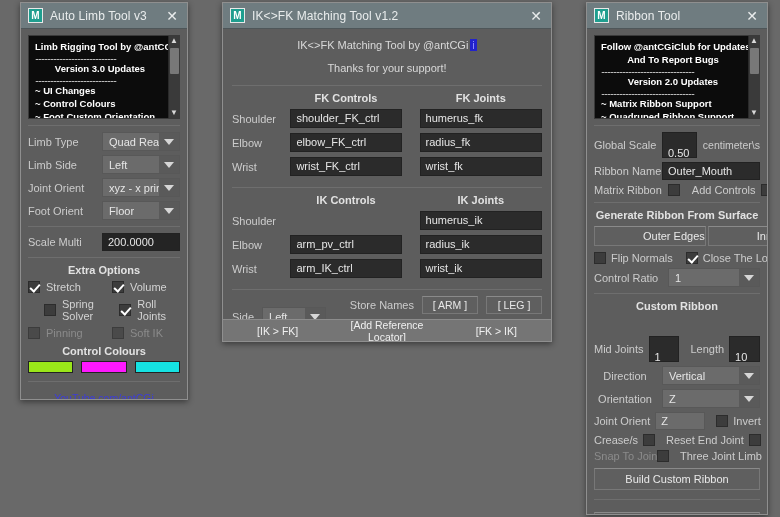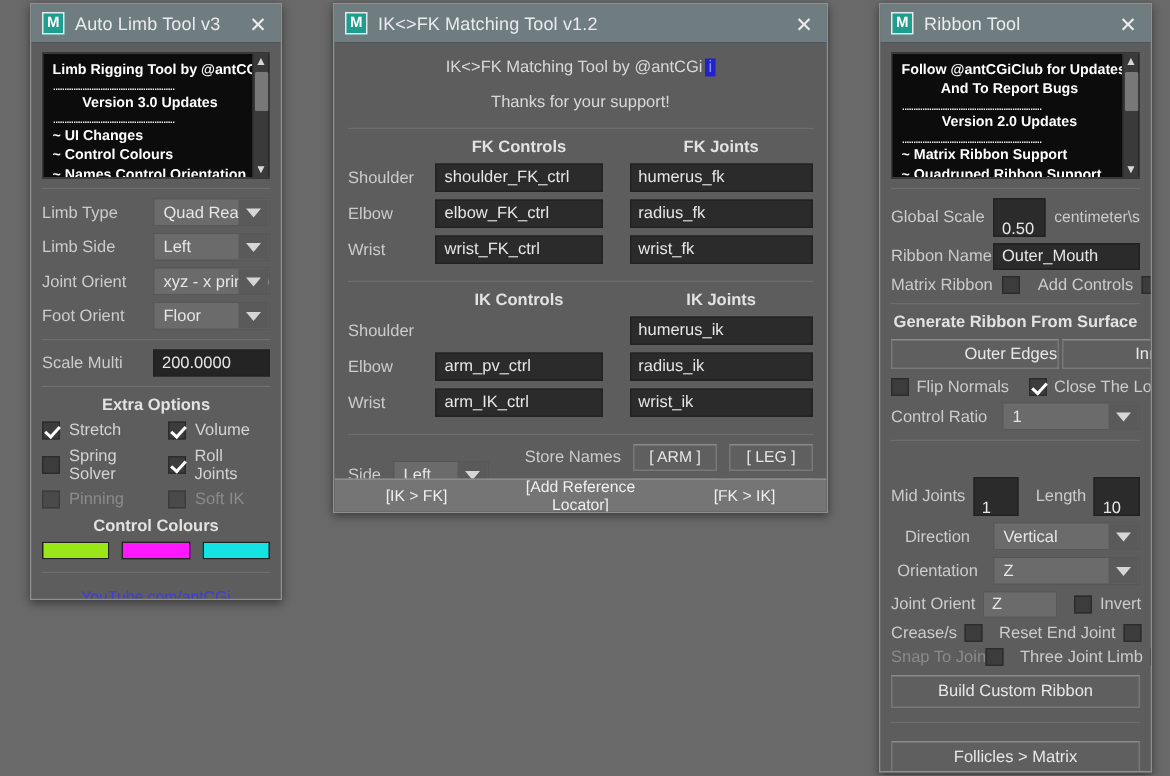--- a/index.html
+++ b/index.html
@@ -253,21 +253,21 @@
     </div>
     <div class="win-body">
 
       <div class="newsbox" id="p1-news">
         <div class="news-line center">Limb Rigging Tool by @antCGi</div>
         <div class="news-sep">......................................................</div>
         <div class="news-line center">Version 3.0 Updates</div>
         <div class="news-sep">......................................................</div>
         <div class="news-line">~ UI Changes</div>
         <div class="news-line">~ Control Colours</div>
-        <div class="news-line">~ Names Control Orientation</div>
+        <div class="news-line">~ Foot Custom Orientation</div>
 
         <div class="scrollbar">
           <div class="sb-arrow">▲</div>
           <div class="sb-thumb"></div>
           <div class="sb-arrow">▼</div>
         </div>
       </div>
 
       <div class="sep"></div>
 
@@ -315,21 +315,21 @@
         <div class="chk-wrap" style="width:74px;">
           <span class="chk on"></span>
           <span class="chk-lbl">Stretch</span>
         </div>
         <div class="chk-wrap">
           <span class="chk on"></span>
           <span class="chk-lbl">Volume</span>
         </div>
       </div>
       <div style="display:flex; gap:10px; margin-bottom:5px;">
-        <div class="chk-wrap" style="width:74px;">
+        <div class="chk-wrap" style="width:74px;margin-left:16px;">
           <span class="chk"></span>
           <span class="chk-lbl">Spring Solver</span>
         </div>
         <div class="chk-wrap">
           <span class="chk on"></span>
           <span class="chk-lbl">Roll Joints</span>
         </div>
       </div>
       <div style="display:flex; gap:10px; margin-bottom:6px;">
         <div class="chk-wrap" style="width:74px;">
@@ -535,20 +535,21 @@
         <div class="lbl w68">Control Ratio</div>
         <div class="combo">
           <span>1</span>
           <span class="arrowbox"></span>
         </div>
       </div>
 
 
       <div class="sep"></div>
 
+      <div class="sect-title">Custom Ribbon</div>
 
       <div class="row" style="gap:5px;margin-top:24px;">
         <div class="lbl" style="width:58px;">Mid Joints</div>
         <div class="numfield" style="width:36px;">1</div>
         <div class="lbl" style="margin-left:6px;">Length</div>
         <div class="numfield" style="width:36px;">10</div>
       </div>
 
       <div class="row">
         <div class="lbl w62">Direction</div>

